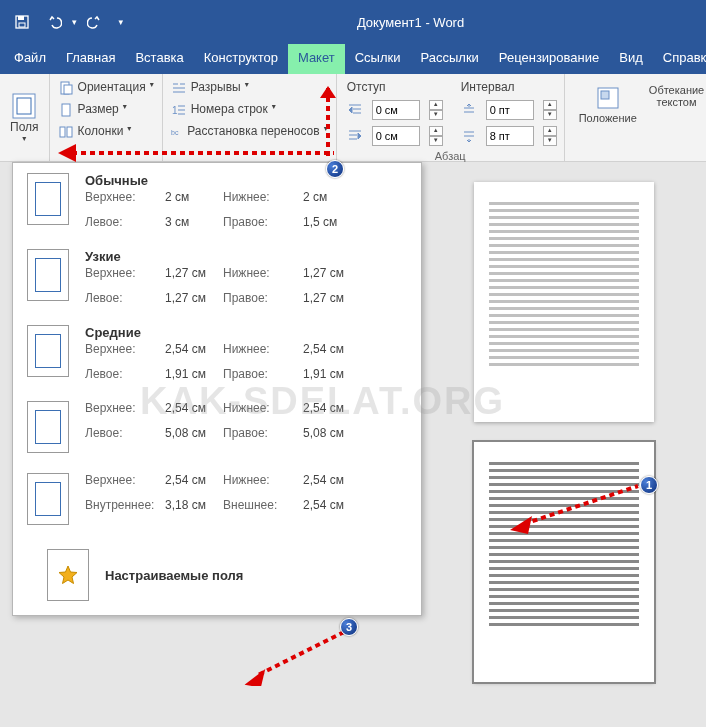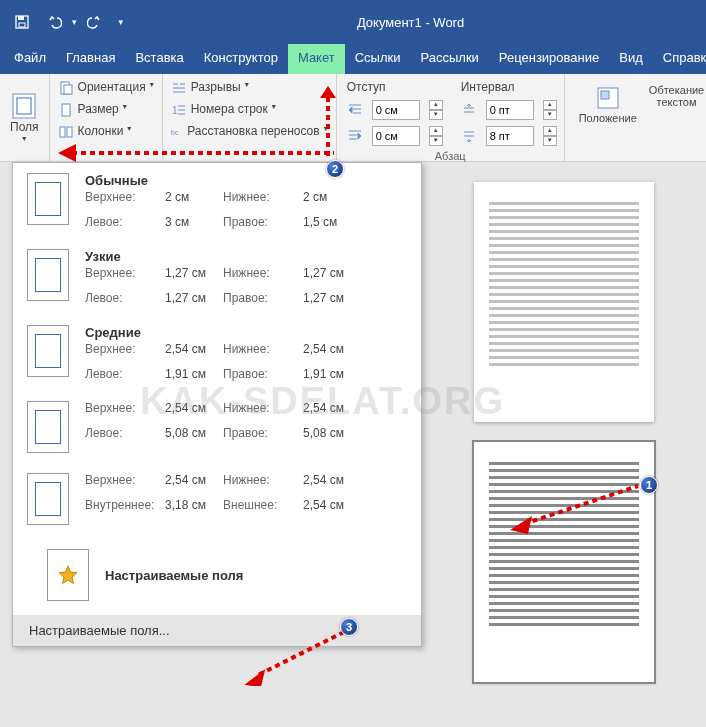--- a/index.html
+++ b/index.html
@@ -371,21 +371,20 @@
       </div>
     </div>
   <div class="custom-item">
     <div class="star-icon">
       <svg width="20" height="20" viewBox="0 0 20 20">
           <path d="M10 1l2.5 6 6.5.5-5 4.5 1.5 6.5L10 15l-5.5 3.5L6 12 1 7.5 7.5 7z" fill="#f2b01e" stroke="#c78b00"></path>
         </svg>
     </div>
     <span style="font-weight:600;font-size:13px;color:#333">Настраиваемые поля</span>
   </div>
-  <div class="dd-footer">Настраиваемые поля...</div>
 </div>
 
 <div class="watermark">KAK-SDELAT.ORG</div>
 
 <svg class="dashline" style="left:318px;top:86px" width="20" height="80">
     <line x1="10" y1="2" x2="10" y2="74" stroke="#d00" stroke-width="4" stroke-dasharray="5 4"></line>
     <polygon points="10,0 2,12 18,12" fill="#d00"></polygon>
   </svg>
 <svg class="dashline" style="left:58px;top:138px" width="280" height="30">
     <line x1="14" y1="15" x2="276" y2="15" stroke="#d00" stroke-width="4" stroke-dasharray="5 4"></line>

